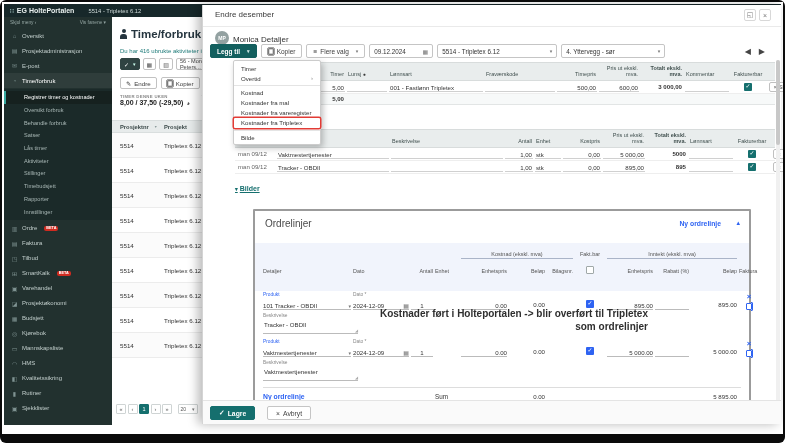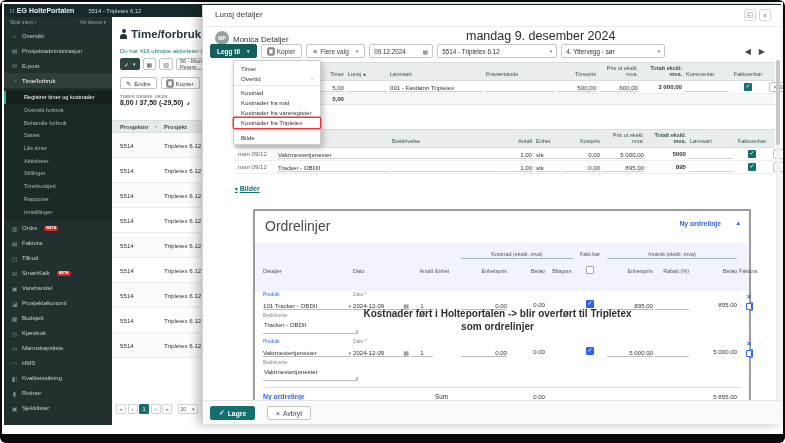--- a/index.html
+++ b/index.html
@@ -135,21 +135,21 @@
   .chev{font-size:5.5px;color:var(--teal);margin-right:2px;text-decoration:none}
 
   .timer-table{position:absolute;left:32px;top:57px;width:540px}
   .kost-link{position:absolute;left:32px;top:114px}
   .kost-table{position:absolute;left:32px;top:124px;width:540px}
   .bilder-link{position:absolute;left:32px;top:180px}
 
   
   .panel{position:absolute;left:50px;top:204px;width:498px;height:202px;border:2px solid #9b9b9b;
     border-radius:1px;background:#fff}
-  .p-title{position:absolute;left:10px;top:7px;font-size:14px;color:#4a4a4a}
+  .p-title{position:absolute;left:10px;top:7px;font-size:10px;color:#4a4a4a}
   .p-new{position:absolute;right:28px;top:9px;font-size:6.8px;font-weight:bold;color:var(--blue);cursor:pointer}
   .p-col{position:absolute;right:9px;top:8px;font-size:7px;color:var(--blue);cursor:pointer}
   .p-band{position:absolute;left:0;right:0;top:32px;height:48px;background:#f1f4fc}
   .p-grid{position:absolute;left:8px;right:8px}
   .grp{font-size:5.5px;color:#555;text-align:center;border-bottom:1px solid #aab4c8;padding-bottom:1px}
   .grp.nob{border-bottom:none}
   .oh{font-size:5.4px;color:#555;padding-top:5px}
   .oh.r{text-align:right}
   .ol-rows{position:absolute;left:8px;right:8px;top:80px}
   .ol-line{align-items:end;min-height:20px;padding-bottom:1px}
@@ -165,21 +165,21 @@
   .cpy{width:6px;height:7px;border:1px solid currentColor;border-radius:1px;position:relative;
     display:inline-block;background:#fff;cursor:pointer}
   .cpy::before{content:"";position:absolute;left:-2.5px;top:-2.5px;width:6px;height:7px;
     border:1px solid currentColor;border-radius:1px;z-index:-1}
   .cpy.blue-c{color:var(--blue)}
   .cpy.gray-c{color:#555;transform:scale(.9)}
   .ol-besk{margin:2px 0 4px 0;width:95px}
   .ta{border-bottom:1px solid #bbb;min-height:14px;font-size:6.1px;color:#333;position:relative;
     padding:1px 1px 3px 1px;cursor:text}
   .rz{position:absolute;right:0;bottom:0;font-size:4px;color:#aaa}
-  .annot{position:absolute;left:100px;top:96px;width:285px;text-align:center;font-size:10px;
+  .annot{position:absolute;left:108px;top:96px;width:285px;text-align:right;font-size:10px;
     font-weight:bold;color:#2e2e2e;line-height:1.3;z-index:5;pointer-events:none}
   .ol-sum{position:absolute;left:8px;right:8px;bottom:4px;border-top:1px solid #ddd;
     align-items:center;height:18px}
   .ol-sum .newl{font-size:6.8px;font-weight:bold;color:var(--blue);grid-column:1 / span 2;cursor:pointer}
   .ol-sum .suml{font-size:6.3px;color:#333;grid-column:4 / span 2}
   .ol-sum .s1{grid-column:6;text-align:right;font-size:6.1px;color:#333}
   .ol-sum .s2{grid-column:11;text-align:right;font-size:6.1px;color:#333}
 
   .mscroll{position:absolute;right:1px;top:55px;width:4px;height:345px;background:#f0f0f0;border-radius:2px}
   .mscroll .thumb{position:absolute;left:0;top:0;width:4px;height:85px;background:#c8c8c8;border-radius:2px}
@@ -474,34 +474,33 @@
         <div class="pbtn">»</div>
         <div class="psel">
           <span>20</span>
             <span class="dd">▾</span>
           </div>
         <span class="ppp">poster per side</span>
       </div>
     </div>
 
     <div class="modal">
-      <div class="m-title">Lunsj detaljer</div>
+      <div class="m-title">Endre desember</div>
       <div class="winbtns">
         <div class="wbtn">
             <span>◱</span>
           </div>
         <div class="wbtn">
             <span>×</span>
           </div>
       </div>
       <div class="m-div"></div>
 
       <div class="avatar">MP</div>
       <div class="uname">Monica Detaljer</div>
-      <div class="d-head">mandag 9. desember 2024</div>
       <div class="d-arrows">
         <span>◀</span>
         <span>▶</span>
       </div>
 
       <div class="mtoolbar">
         <div class="tbtn teal">
           <span>Legg til</span>
             <span class="dd" style="color:#cfe8e6">▾</span>
           </div>

